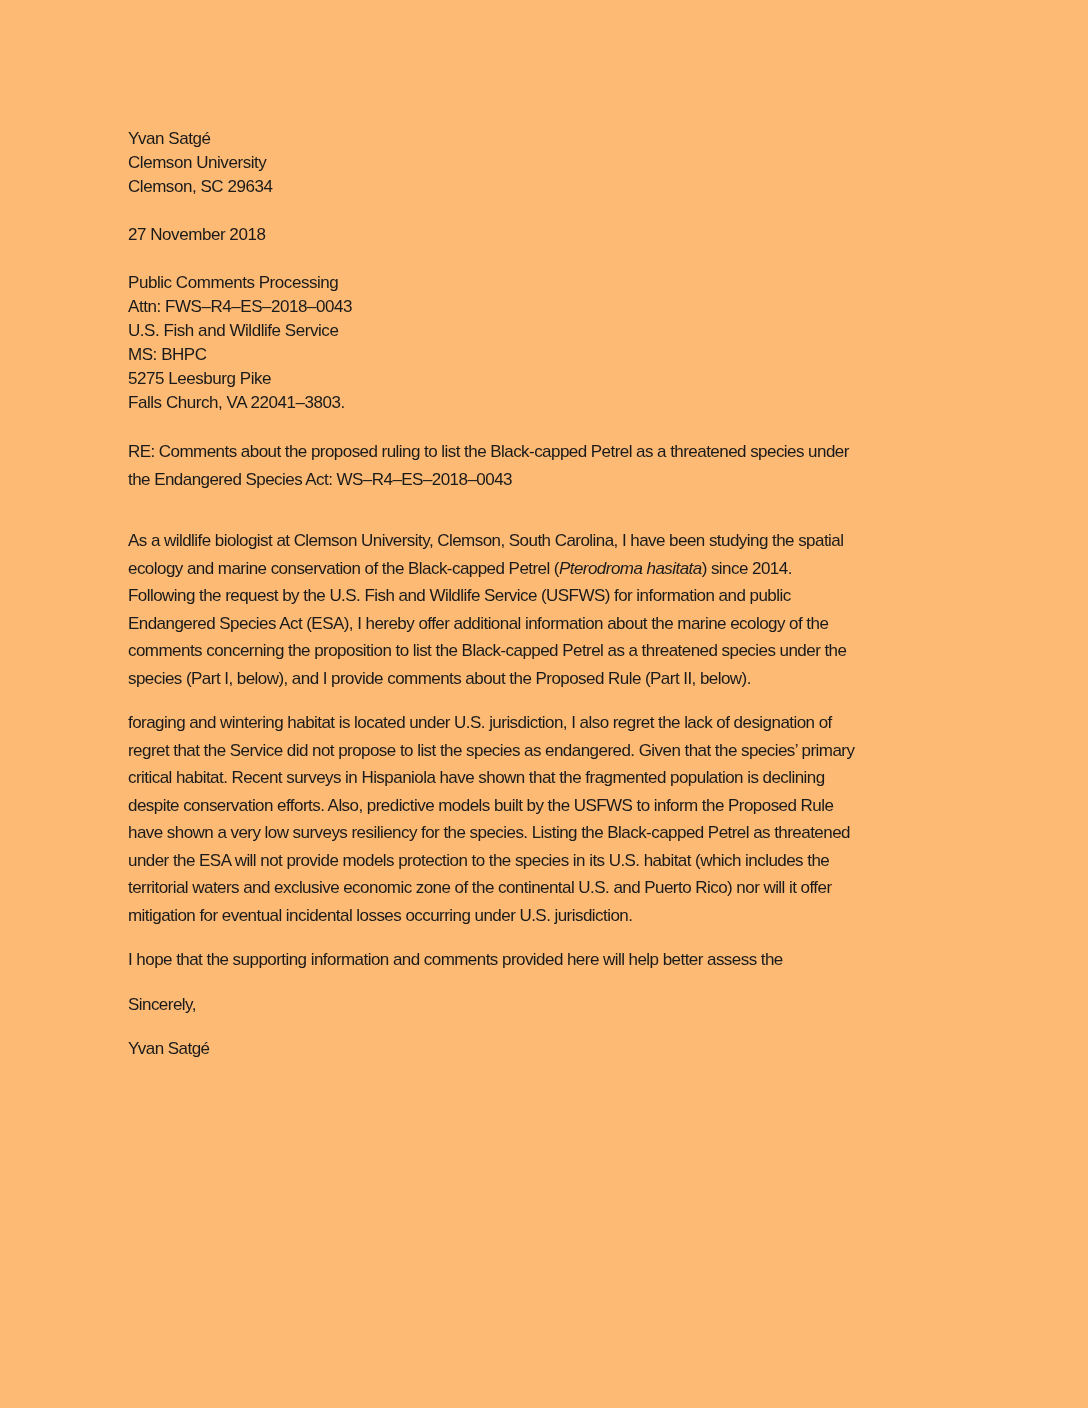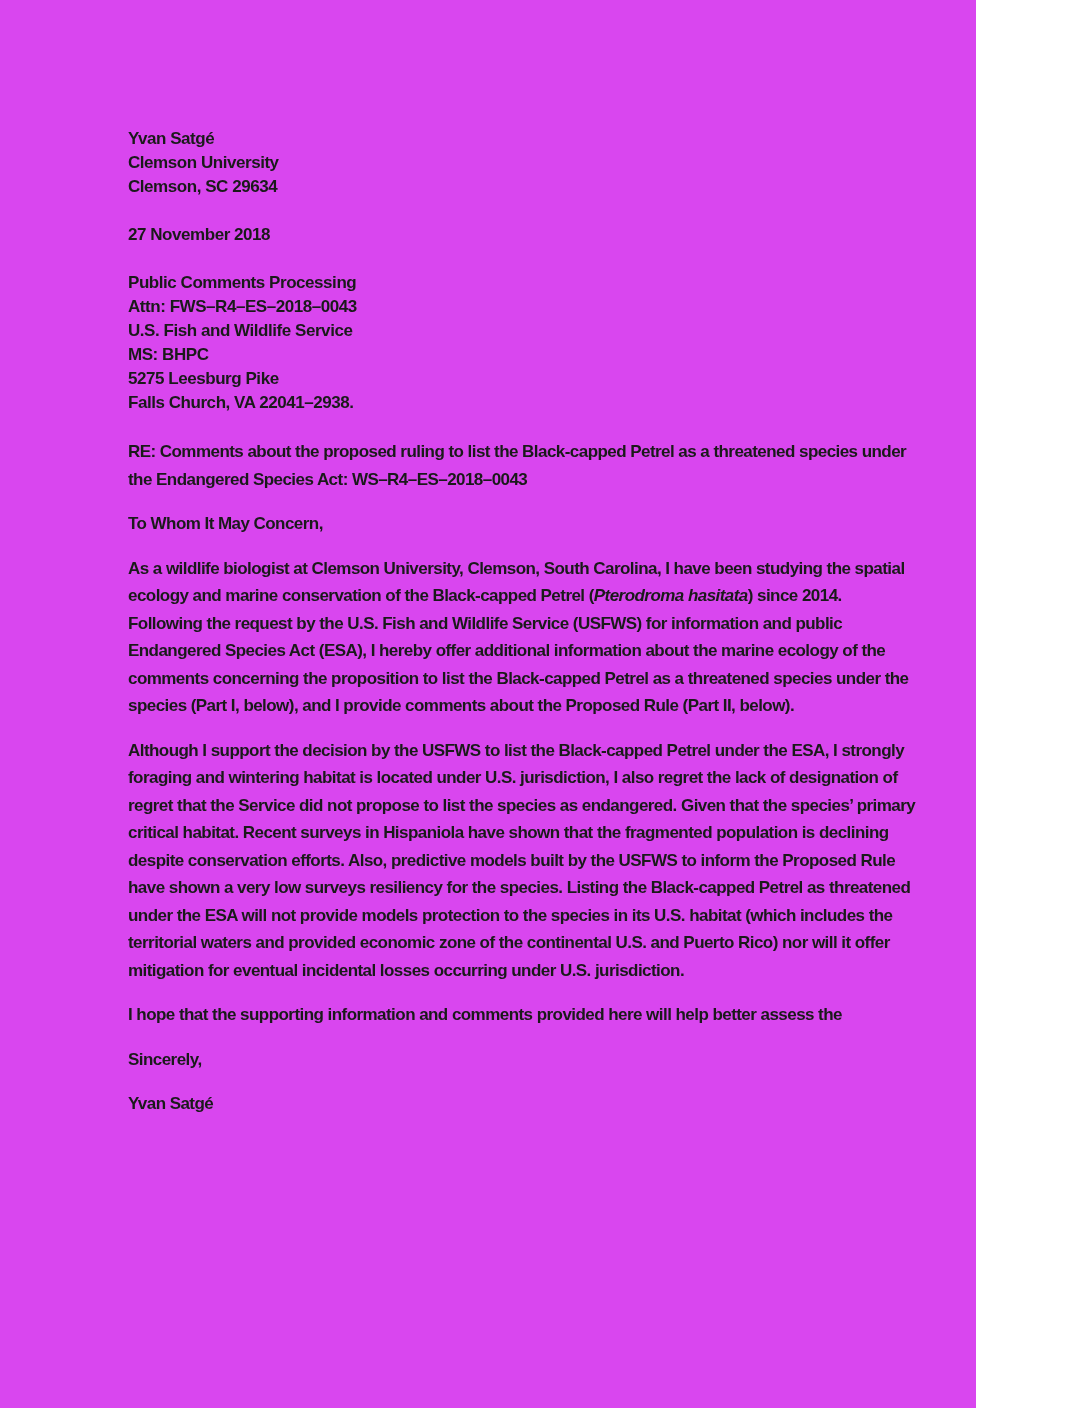--- a/index.html
+++ b/index.html
@@ -12,24 +12,23 @@
       height: 1408px;
       position: relative;
       overflow: hidden;
       font-family: "Liberation Sans", sans-serif;
       color: #1a1a1a;
       font-size: 17px;
     }
     .page {
       position: absolute;
       left: 0; top: 0;
-      width: 976px;
+      width: 1088px;
       height: 1408px;
-      background: #d946ef;
-      font-weight: bold;
+      background: #fdba74;
     }
     .content {
       position: absolute;
       left: 128px;
       top: 127px;
       width: 840px;
     }
     .line {
       line-height: 24px;
       white-space: nowrap;
@@ -62,56 +61,54 @@
     <div class="line">27 November 2018</div>
 
     <div class="gap"></div>
 
     <div class="block">
       <div class="line">Public Comments Processing</div>
       <div class="line">Attn: FWS–R4–ES–2018–0043</div>
       <div class="line">U.S. Fish and Wildlife Service</div>
       <div class="line">MS: BHPC</div>
       <div class="line">5275 Leesburg Pike</div>
-      <div class="line">Falls Church, VA 22041–2938.</div>
+      <div class="line">Falls Church, VA 22041–3803.</div>
     </div>
 
     <div style="height:23px"></div>
 
     <div class="block">
       <div class="para-line">RE: Comments about the proposed ruling to list the Black-capped Petrel as a threatened species under</div>
       <div class="para-line">the Endangered Species Act: WS–R4–ES–2018–0043</div>
     </div>
 
     <div class="pgap"></div>
 
-    <div class="para-line">To Whom It May Concern,</div>
 
     <div class="pgap"></div>
 
     <div class="block">
       <div class="para-line">As a wildlife biologist at Clemson University, Clemson, South Carolina, I have been studying the spatial</div>
       <div class="para-line"><span>ecology and marine conservation of the Black-capped Petrel (</span><em>Pterodroma hasitata</em><span>) since 2014.</span></div>
       <div class="para-line">Following the request by the U.S. Fish and Wildlife Service (USFWS) for information and public</div>
       <div class="para-line">Endangered Species Act (ESA), I hereby offer additional information about the marine ecology of the</div>
       <div class="para-line">comments concerning the proposition to list the Black-capped Petrel as a threatened species under the</div>
       <div class="para-line">species (Part I, below), and I provide comments about the Proposed Rule (Part II, below).</div>
     </div>
 
     <div class="pgap"></div>
 
     <div class="block">
-      <div class="para-line">Although I support the decision by the USFWS to list the Black-capped Petrel under the ESA, I strongly</div>
       <div class="para-line">foraging and wintering habitat is located under U.S. jurisdiction, I also regret the lack of designation of</div>
       <div class="para-line">regret that the Service did not propose to list the species as endangered. Given that the species’ primary</div>
       <div class="para-line">critical habitat. Recent surveys in Hispaniola have shown that the fragmented population is declining</div>
       <div class="para-line">despite conservation efforts. Also, predictive models built by the USFWS to inform the Proposed Rule</div>
       <div class="para-line">have shown a very low surveys resiliency for the species. Listing the Black-capped Petrel as threatened</div>
       <div class="para-line">under the ESA will not provide models protection to the species in its U.S. habitat (which includes the</div>
-      <div class="para-line">territorial waters and provided economic zone of the continental U.S. and Puerto Rico) nor will it offer</div>
+      <div class="para-line">territorial waters and exclusive economic zone of the continental U.S. and Puerto Rico) nor will it offer</div>
       <div class="para-line">mitigation for eventual incidental losses occurring under U.S. jurisdiction.</div>
     </div>
 
     <div class="pgap"></div>
 
     <div class="block">
       <div class="para-line">I hope that the supporting information and comments provided here will help better assess the</div>
     </div>
 
     <div class="pgap"></div>

